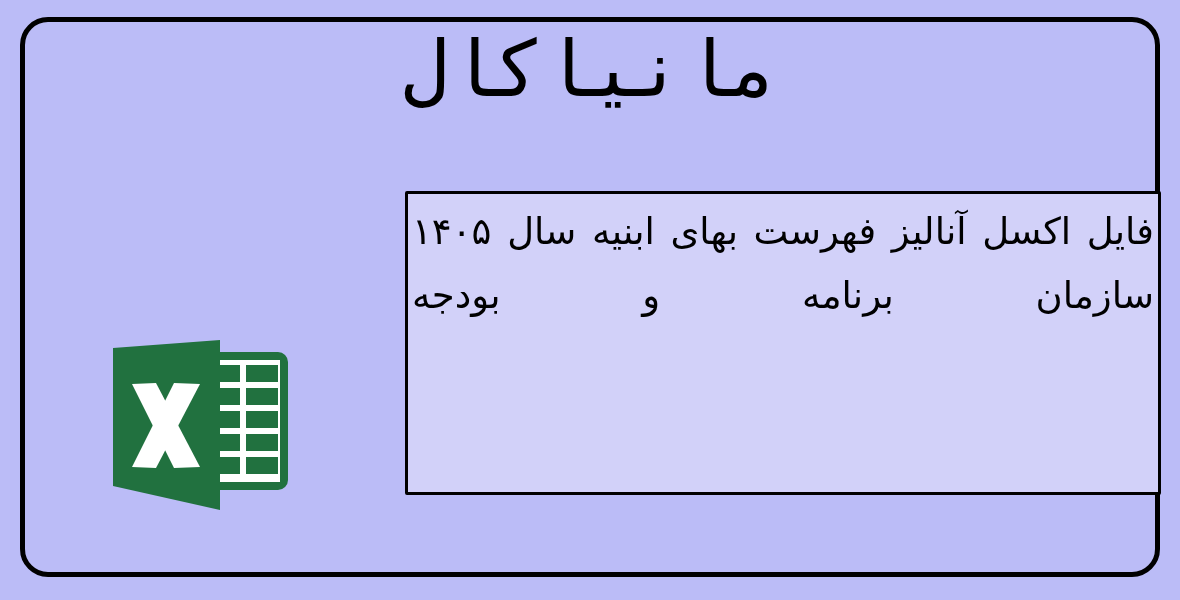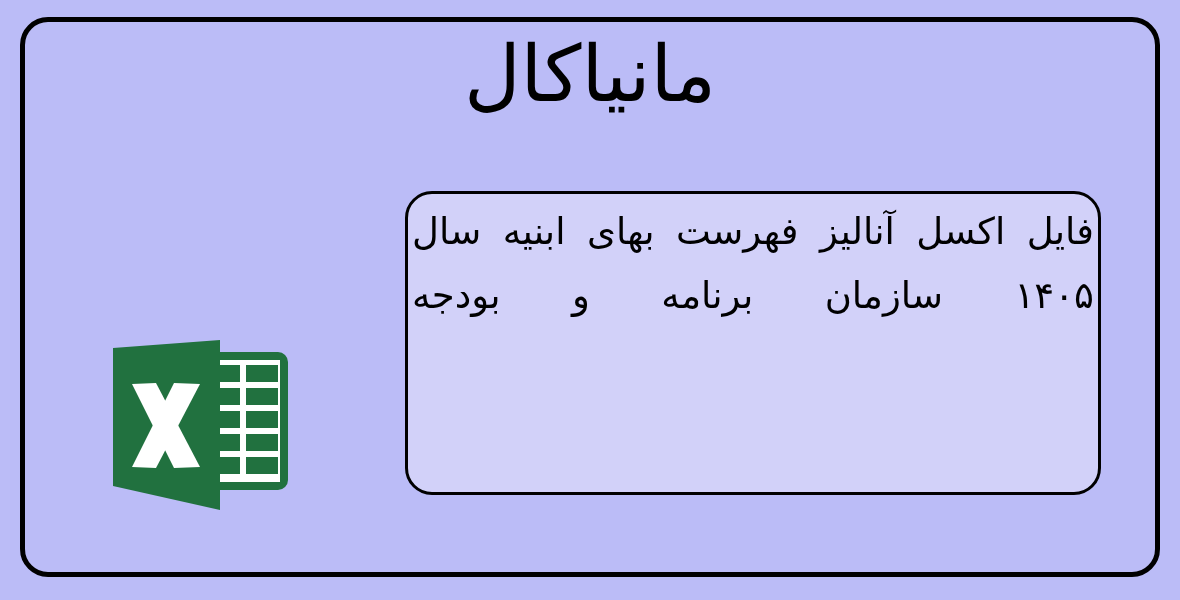--- a/index.html
+++ b/index.html
@@ -40,32 +40,32 @@
     left: 0;
     top: 20px;
     width: 1180px;
     text-align: center;
     color: #000000;
     font-size: 78px;
     line-height: 110px;
     font-weight: 400;
     direction: rtl;
     white-space: nowrap;
-    font-family: Liberation Serif, serif;
+    font-family: Liberation Mono, monospace;
   }
 
   
   #desc-box {
     position: absolute;
     left: 405px;
     top: 191px;
-    width: 696px;
+    width: 756px;
     height: 304px;
     border: 3px solid #000000;
-    border-radius: 27px;
+    border-radius: 2px;
     box-sizing: border-box;
     background: #d2d1f9;
     overflow: hidden;
   }
 
   #desc-text {
     position: absolute;
     right: 4px;
     left: 4px;
     top: 6px;

